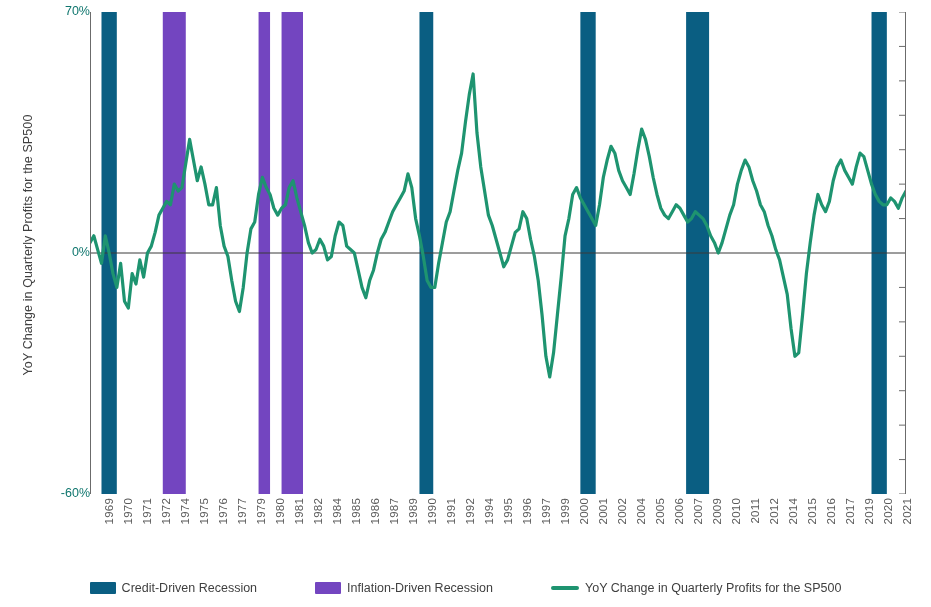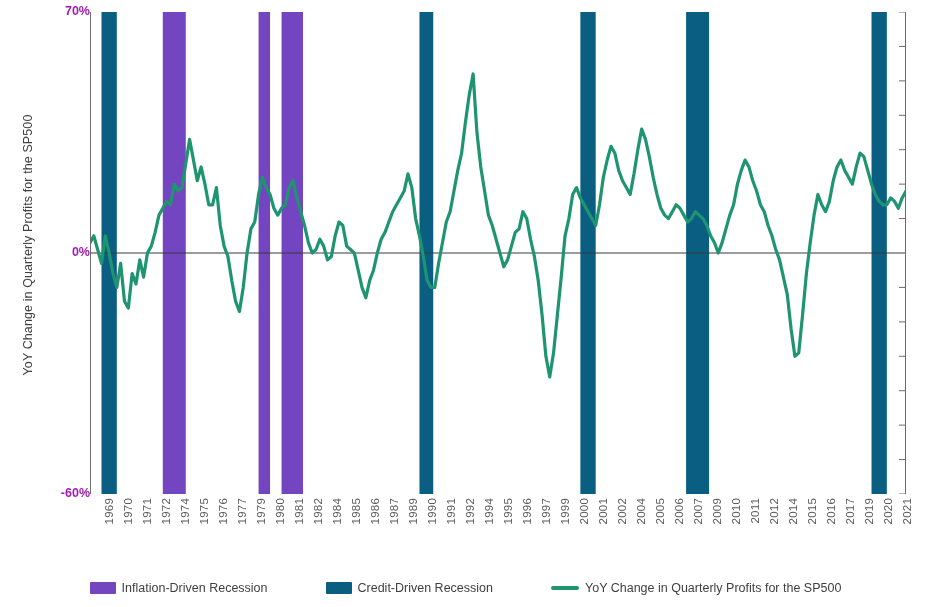--- a/index.html
+++ b/index.html
@@ -39,22 +39,21 @@
     white-space: nowrap;
   }
 
   
   .y-tick-label {
     position: absolute;
     right: 0;
     width: 60px;
     text-align: right;
     font-size: 12.5px;
-    color: #a21caf;
-    font-weight: bold;
+    color: #0f766e;
   }
   #y-label-top   { top: 4px;   }
   #y-label-zero  { top: 245px; }
   #y-label-bot   { top: 486px; }
 
   #y-ticks-left {
     position: absolute;
     left: 0px;
     top: 0px;
     width: 90px;
@@ -220,26 +219,26 @@
       <div class="x-tick-label" style="left: 715.63px; top: 58px;">2015</div>
       <div class="x-tick-label" style="left: 734.6px; top: 58px;">2016</div>
       <div class="x-tick-label" style="left: 753.58px; top: 58px;">2017</div>
       <div class="x-tick-label" style="left: 772.56px; top: 58px;">2019</div>
       <div class="x-tick-label" style="left: 791.53px; top: 58px;">2020</div>
       <div class="x-tick-label" style="left: 810.51px; top: 58px;">2021</div>
     </div>
 
   <div id="legend">
       <div class="legend-item">
+        <span class="legend-swatch" style="background: rgb(10, 94, 130);"></span>
+        <span class="legend-text">Credit-Driven Recession</span>
+      </div>
+      <div class="legend-item">
         <span class="legend-swatch" style="background: rgb(115, 69, 192);"></span>
         <span class="legend-text">Inflation-Driven Recession</span>
-      </div>
-      <div class="legend-item">
-        <span class="legend-swatch" style="background: rgb(10, 94, 130);"></span>
-        <span class="legend-text">Credit-Driven Recession</span>
       </div>
       <div class="legend-item">
         <span class="legend-line" style="background: rgb(30, 148, 112);"></span>
         <span class="legend-text">YoY Change in Quarterly Profits for the SP500</span>
       </div>
     </div>
 
 </div>
 
 </body></html>

